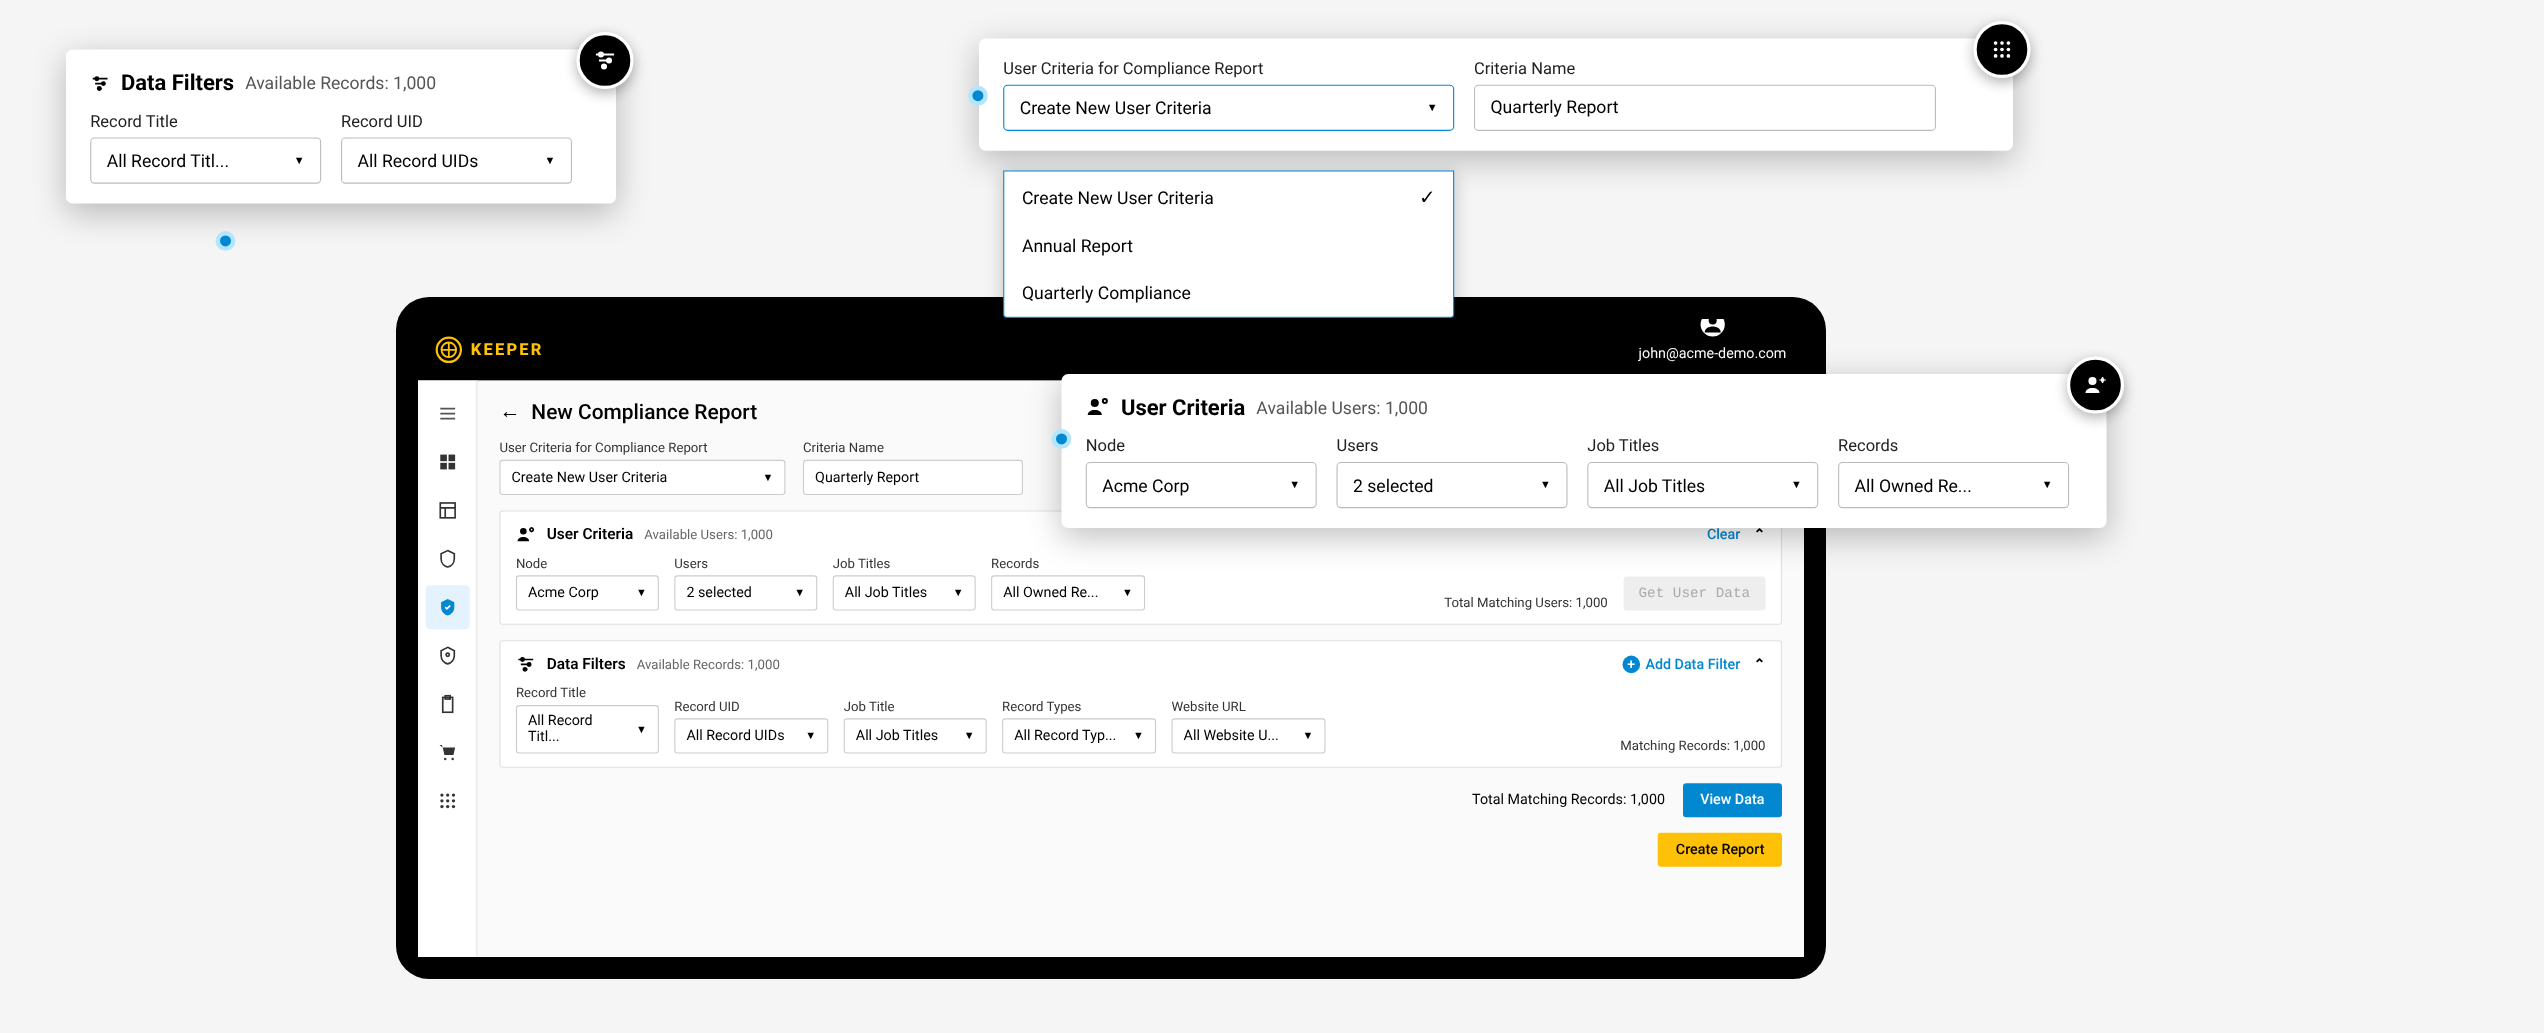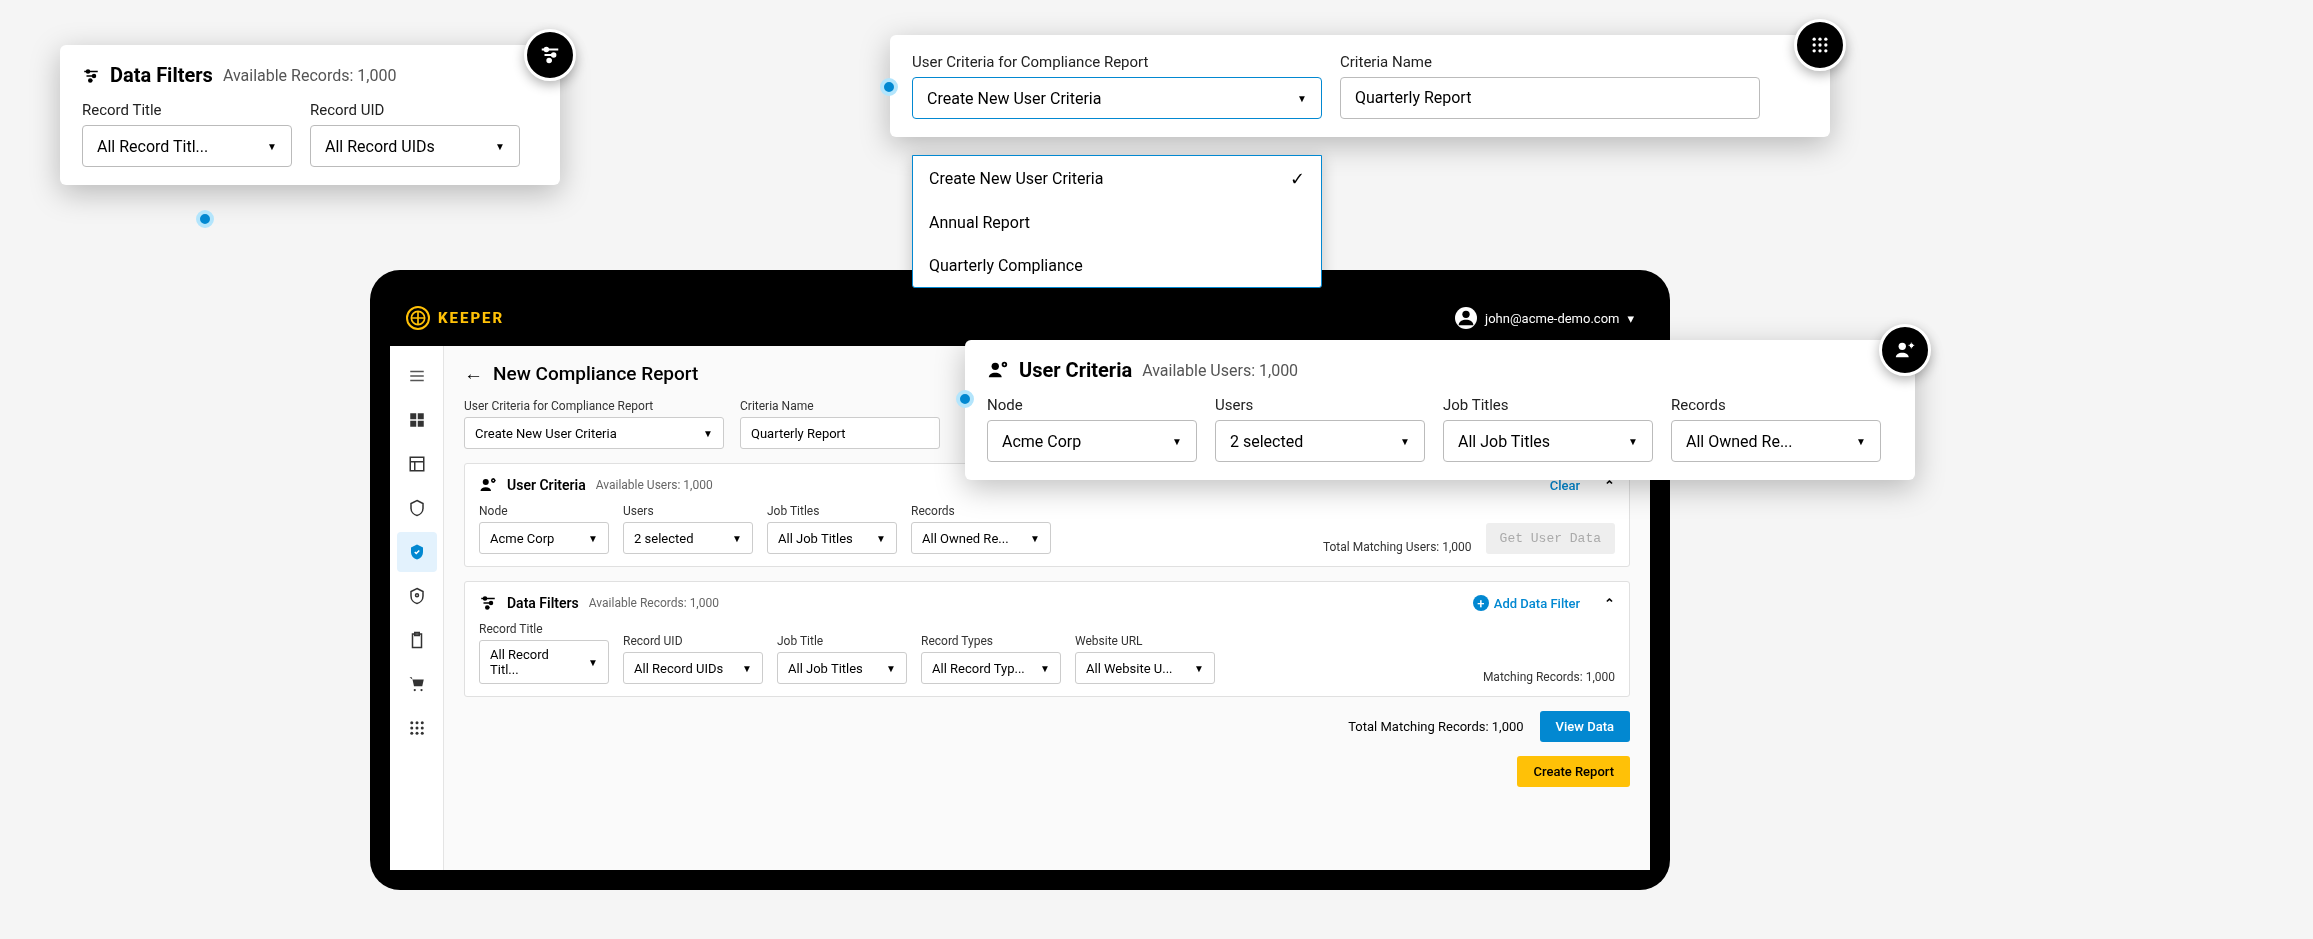--- a/index.html
+++ b/index.html
@@ -1,21 +1,21 @@
 <!DOCTYPE html>
 <html><head>
 <meta charset="utf-8">
 <style>
   * { box-sizing: border-box; margin: 0; padding: 0; font-family: -apple-system, BlinkMacSystemFont, "Segoe UI", Roboto, sans-serif; }
   body { background: #f5f5f5; width: 2313px; height: 939px; position: relative; overflow: hidden; }
 
   
   .tablet {
     position: absolute;
-    left: 370px; top: 270px;
+    left: 360px; top: 270px;
     width: 1300px; height: 620px;
     background: #000;
     border-radius: 30px;
     padding: 20px;
   }
   .tablet-screen {
     width: 100%; height: 100%;
     background: #fff;
     display: flex; flex-direction: column;
     overflow: hidden;
@@ -38,21 +38,21 @@
   .search-bar {
     background: #fff; border-radius: 3px; padding: 6px 10px;
     display: flex; align-items: center; gap: 8px; width: 320px;
   }
   .search-bar input {
     border: none; outline: none; font-size: 13px; flex: 1;
     color: #666;
   }
   .user-menu {
     margin-left: auto; display: flex; align-items: center; gap: 8px;
-    color: #fff; font-size: 13px;
+    color: #fff; font-size: 13px; flex-direction: column;
   }
   .user-avatar {
     width: 22px; height: 22px; background: #fff; border-radius: 50%; color: #000;
     display: flex; align-items: center; justify-content: center; font-size: 14px;
   }
 
   .app-body {
     flex: 1; display: flex; background: #fafafa;
   }
   .sidebar-rail {
@@ -81,21 +81,21 @@
   .select-box .caret, .select-lg .caret { font-size: 10px; color: #000; }
 
   .panel {
     background: #fff; border: 1px solid #e0e0e0; border-radius: 3px;
     padding: 12px 14px; display: flex; flex-direction: column; gap: 10px;
   }
   .panel-head {
     display: flex; align-items: center; gap: 10px; font-size: 14px; font-weight: 600;
   }
   .panel-head .sub { font-size: 12px; font-weight: 400; color: #666; }
-  .panel-head .right-actions { margin-left: auto; display: flex; align-items: center; gap: 24px; font-size: 13px; }
+  .panel-head .right-actions { margin-left: auto; display: flex; align-items: center; gap: 12px; font-size: 13px; }
   .link-blue { color: #0288d1; font-weight: 500; }
   .panel-row { display: flex; gap: 14px; align-items: flex-end; }
   .panel-row .filler { flex: 1; }
   .btn-muted {
     background: #eee; color: #aaa; border: none; padding: 8px 14px;
     border-radius: 3px; font-size: 13px; font-family: Liberation Mono, monospace;
   }
   .btn-blue { background: #0288d1; color: #fff; border: none; padding: 8px 16px; border-radius: 3px; font-size: 13px; font-weight: 500; }
   .btn-yellow { background: #ffc107; color: #000; border: none; padding: 8px 16px; border-radius: 3px; font-size: 13px; font-weight: 500; }
   .bottom-row { display: flex; justify-content: flex-end; align-items: center; gap: 16px; font-size: 13px; }

